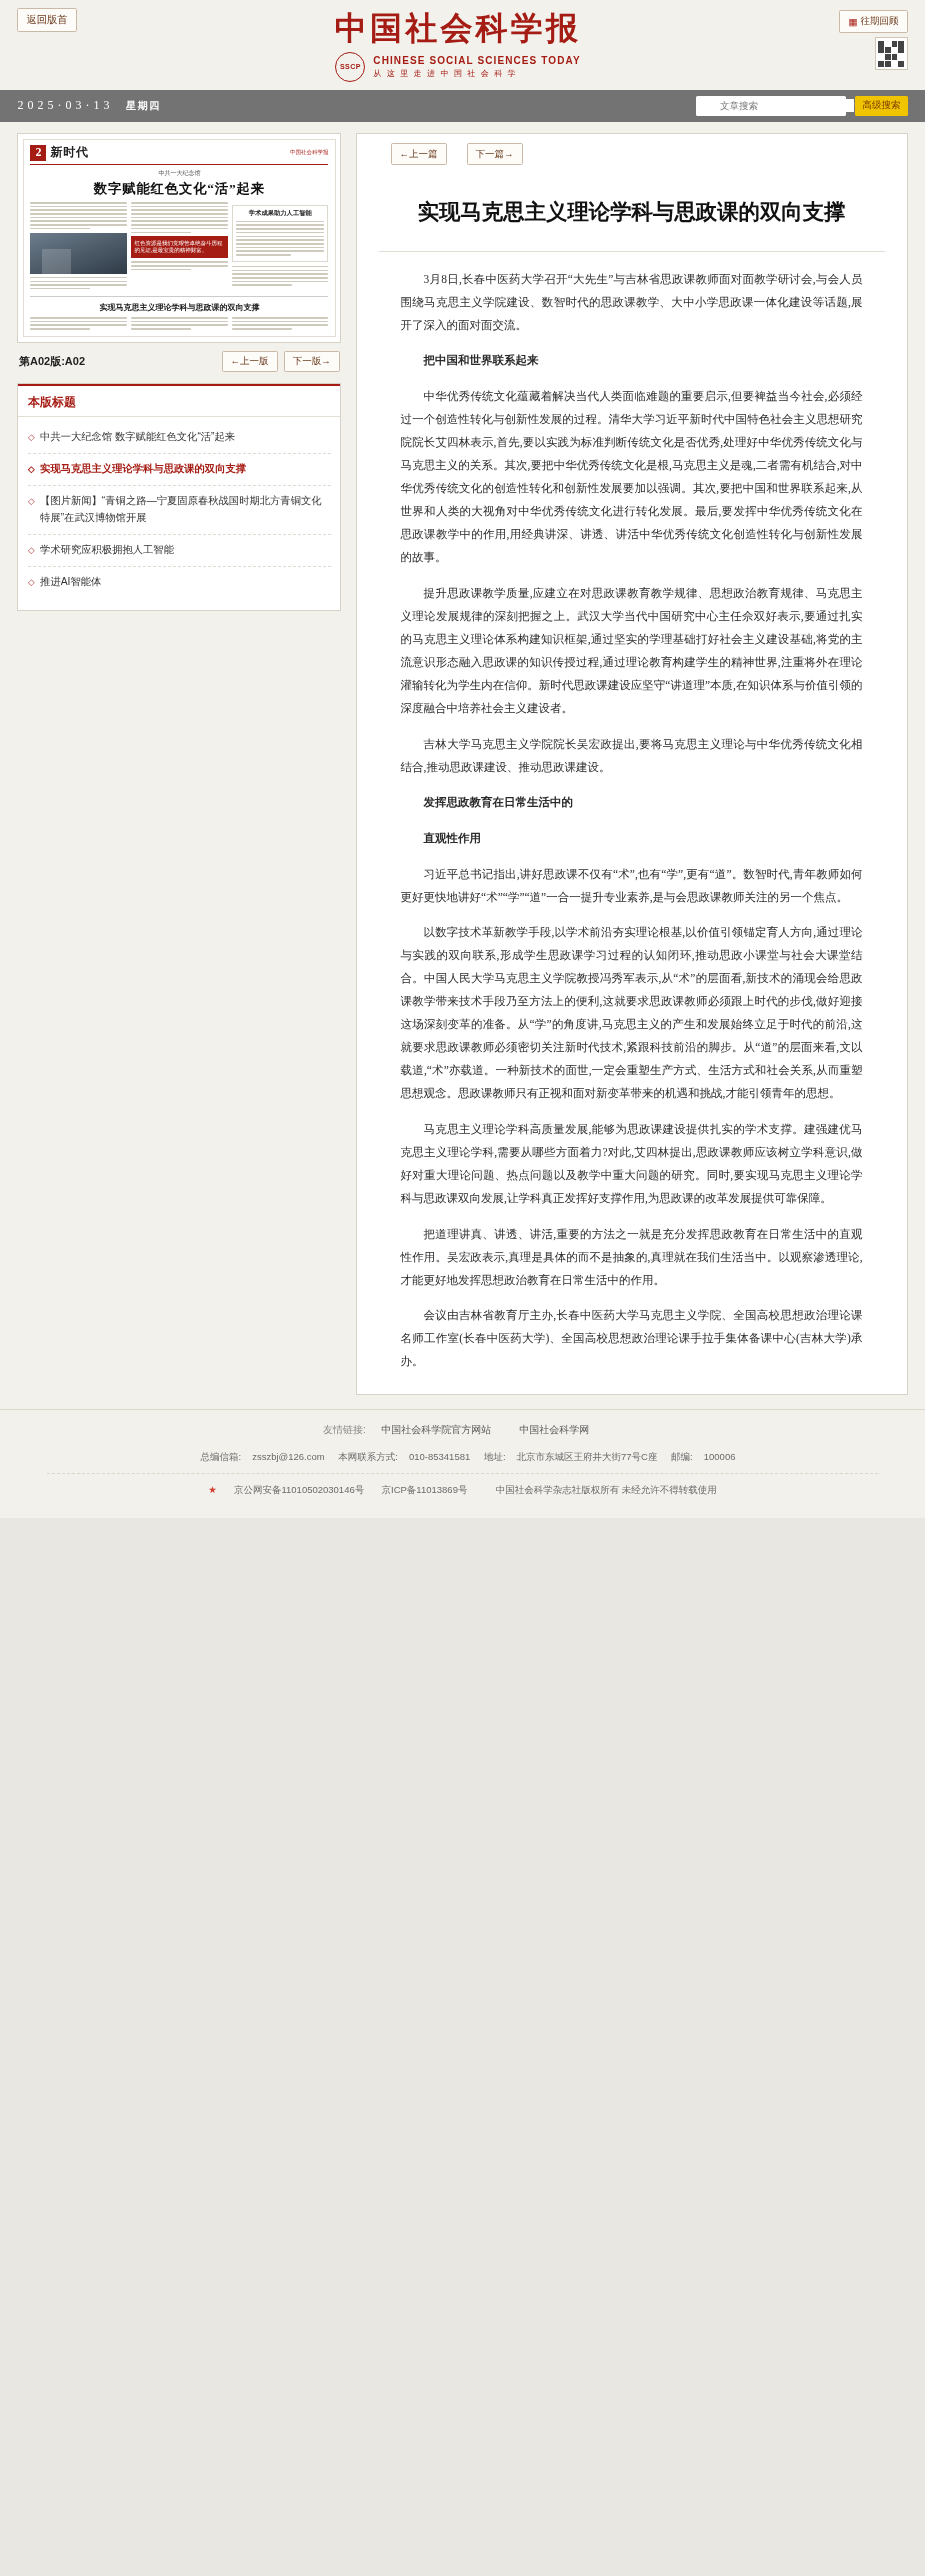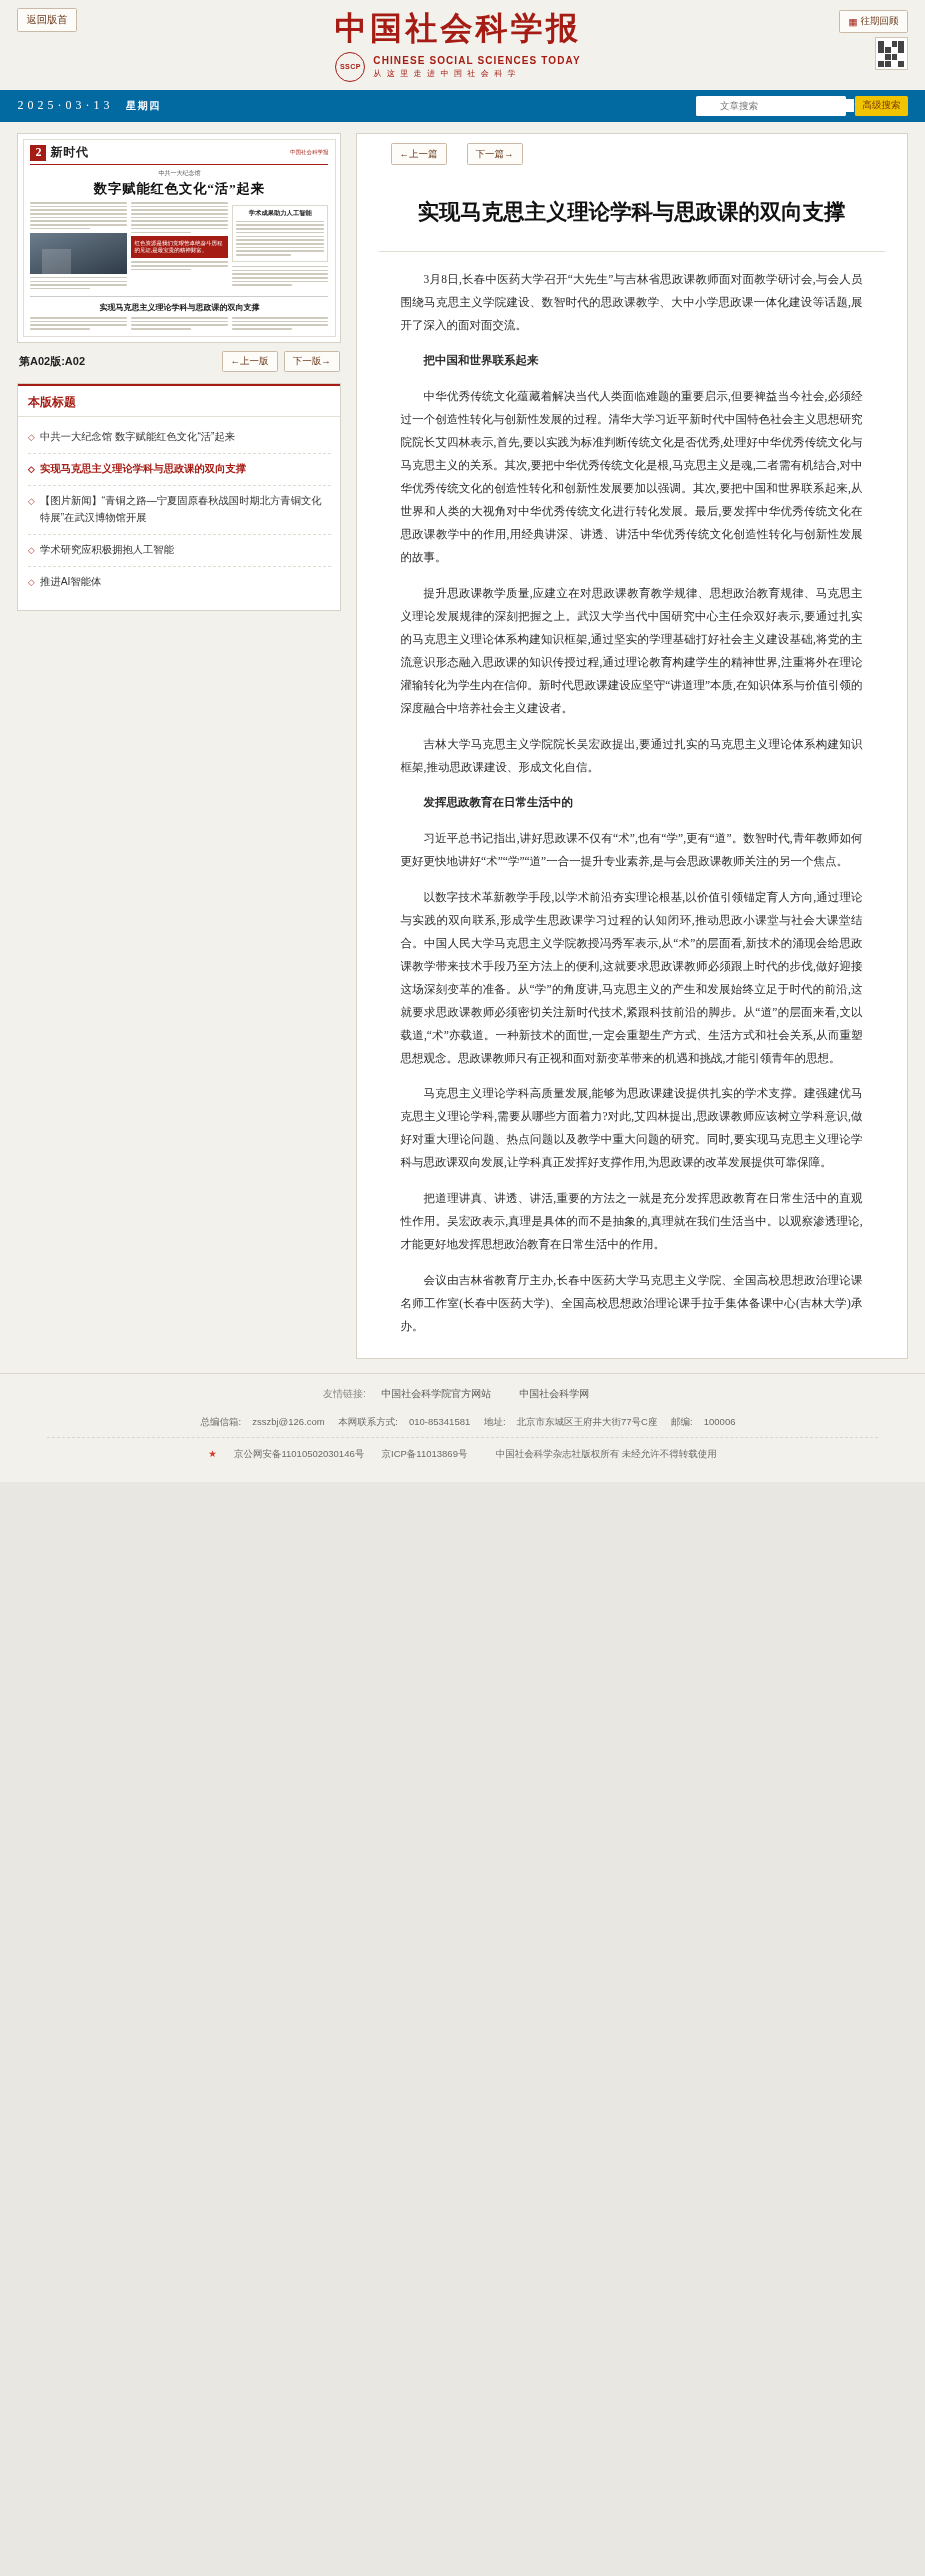--- a/index.html
+++ b/index.html
@@ -105,21 +105,21 @@
     grid-template-rows: repeat(4,1fr);
     padding: 2.4px;
     gap: 0.8px;
   }
   .qr-box i { background:#444; display:block; }
   .qr-box i.off { background: transparent; }
 
   
   .datestrip {
     margin: 8px 0 0 0;
-    background: #0369a1;
+    background: #737373;
     height: 32px;
     display: flex;
     align-items: center;
     padding: 0 17.4px;
     color: #fff;
   }
   .ds-left {
     display: flex;
     align-items: center;
     gap: 12.7px;
@@ -547,22 +547,23 @@
         </div>
 
         <h1 class="art-title">实现马克思主义理论学科与思政课的双向支撑</h1>
         <hr class="art-rule">
 
         <div class="art-body">
           <p>3月8日,长春中医药大学召开“大先生”与吉林省思政课教师面对面教学研讨会,与会人员围绕马克思主义学院建设、数智时代的思政课教学、大中小学思政课一体化建设等话题,展开了深入的面对面交流。</p>
           <p class="sub">把中国和世界联系起来</p>
           <p>中华优秀传统文化蕴藏着解决当代人类面临难题的重要启示,但要裨益当今社会,必须经过一个创造性转化与创新性发展的过程。清华大学习近平新时代中国特色社会主义思想研究院院长艾四林表示,首先,要以实践为标准判断传统文化是否优秀,处理好中华优秀传统文化与马克思主义的关系。其次,要把中华优秀传统文化是根,马克思主义是魂,二者需有机结合,对中华优秀传统文化的创造性转化和创新性发展要加以强调。其次,要把中国和世界联系起来,从世界和人类的大视角对中华优秀传统文化进行转化发展。最后,要发挥中华优秀传统文化在思政课教学中的作用,用经典讲深、讲透、讲活中华优秀传统文化创造性转化与创新性发展的故事。</p>
           <p>提升思政课教学质量,应建立在对思政课教育教学规律、思想政治教育规律、马克思主义理论发展规律的深刻把握之上。武汉大学当代中国研究中心主任佘双好表示,要通过扎实的马克思主义理论体系构建知识框架,通过坚实的学理基础打好社会主义建设基础,将党的主流意识形态融入思政课的知识传授过程,通过理论教育构建学生的精神世界,注重将外在理论灌输转化为学生内在信仰。新时代思政课建设应坚守“讲道理”本质,在知识体系与价值引领的深度融合中培养社会主义建设者。</p>
-          <p>吉林大学马克思主义学院院长吴宏政提出,要通过扎实的马克思主义理论体系构建知识框架,推动思政课建设、形成文化自信。</p>
+          <p>吉林大学马克思主义学院院长吴宏政提出,要将马克思主义理论与中华优秀传统文化相结合,推动思政课建设、推动思政课建设。</p>
           <p class="sub">发挥思政教育在日常生活中的</p>
+          <p class="sub">直观性作用</p>
           <p>习近平总书记指出,讲好思政课不仅有“术”,也有“学”,更有“道”。数智时代,青年教师如何更好更快地讲好“术”“学”“道”一合一提升专业素养,是与会思政课教师关注的另一个焦点。</p>
           <p>以数字技术革新教学手段,以学术前沿夯实理论根基,以价值引领锚定育人方向,通过理论与实践的双向联系,形成学生思政课学习过程的认知闭环,推动思政小课堂与社会大课堂结合。中国人民大学马克思主义学院教授冯秀军表示,从“术”的层面看,新技术的涌现会给思政课教学带来技术手段乃至方法上的便利,这就要求思政课教师必须跟上时代的步伐,做好迎接这场深刻变革的准备。从“学”的角度讲,马克思主义的产生和发展始终立足于时代的前沿,这就要求思政课教师必须密切关注新时代技术,紧跟科技前沿的脚步。从“道”的层面来看,文以载道,“术”亦载道。一种新技术的面世,一定会重塑生产方式、生活方式和社会关系,从而重塑思想观念。思政课教师只有正视和面对新变革带来的机遇和挑战,才能引领青年的思想。</p>
           <p>马克思主义理论学科高质量发展,能够为思政课建设提供扎实的学术支撑。建强建优马克思主义理论学科,需要从哪些方面着力?对此,艾四林提出,思政课教师应该树立学科意识,做好对重大理论问题、热点问题以及教学中重大问题的研究。同时,要实现马克思主义理论学科与思政课双向发展,让学科真正发挥好支撑作用,为思政课的改革发展提供可靠保障。</p>
           <p>把道理讲真、讲透、讲活,重要的方法之一就是充分发挥思政教育在日常生活中的直观性作用。吴宏政表示,真理是具体的而不是抽象的,真理就在我们生活当中。以观察渗透理论,才能更好地发挥思想政治教育在日常生活中的作用。</p>
           <p>会议由吉林省教育厅主办,长春中医药大学马克思主义学院、全国高校思想政治理论课名师工作室(长春中医药大学)、全国高校思想政治理论课手拉手集体备课中心(吉林大学)承办。</p>
         </div>
       </div>
     </div>
   </div>
 

